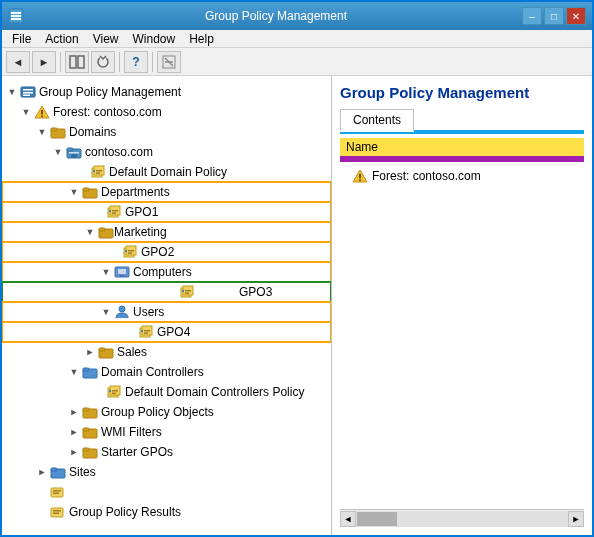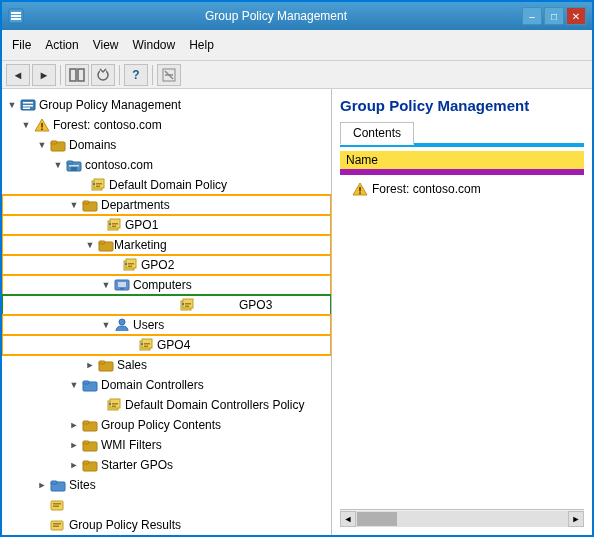--- a/index.html
+++ b/index.html
@@ -37,21 +37,21 @@
       cursor: pointer; font-size: 10px;
     }
     .title-btn.close-btn { background: #c0392b; }
 
     
     .menu-bar {
       background: #f0f0f0;
       display: flex;
       align-items: center;
       padding: 2px 4px;
-      height: 31px;
+      height: 18px;
       border-bottom: 1px solid #d0d0d0;
       flex-shrink: 0;
       gap: 2px;
     }
     .menu-item {
       padding: 2px 6px;
       cursor: pointer;
       color: #000;
     }
 
@@ -424,21 +424,21 @@
           </svg>
           <span style="margin-left:3px;">Default Domain Controllers Policy</span>
         </div>
 
         <div class="tree-item" style="padding-left:64px;">
           <span class="expand-icon">►</span>
           <svg width="16" height="16" style="flex-shrink:0;" viewBox="0 0 16 16">
             <rect x="1" y="5" width="14" height="9" rx="1" fill="#d0a020" stroke="#b08010"></rect>
             <rect x="1" y="4" width="6" height="3" rx="1" fill="#d0a020" stroke="#b08010"></rect>
           </svg>
-          <span style="margin-left:3px;">Group Policy Contents</span>
+          <span style="margin-left:3px;">Group Policy Objects</span>
         </div>
 
         <div class="tree-item" style="padding-left:64px;">
           <span class="expand-icon">►</span>
           <svg width="16" height="16" style="flex-shrink:0;" viewBox="0 0 16 16">
             <rect x="1" y="5" width="14" height="9" rx="1" fill="#d0a020" stroke="#b08010"></rect>
             <rect x="1" y="4" width="6" height="3" rx="1" fill="#d0a020" stroke="#b08010"></rect>
           </svg>
           <span style="margin-left:3px;">WMI Filters</span>
         </div>

